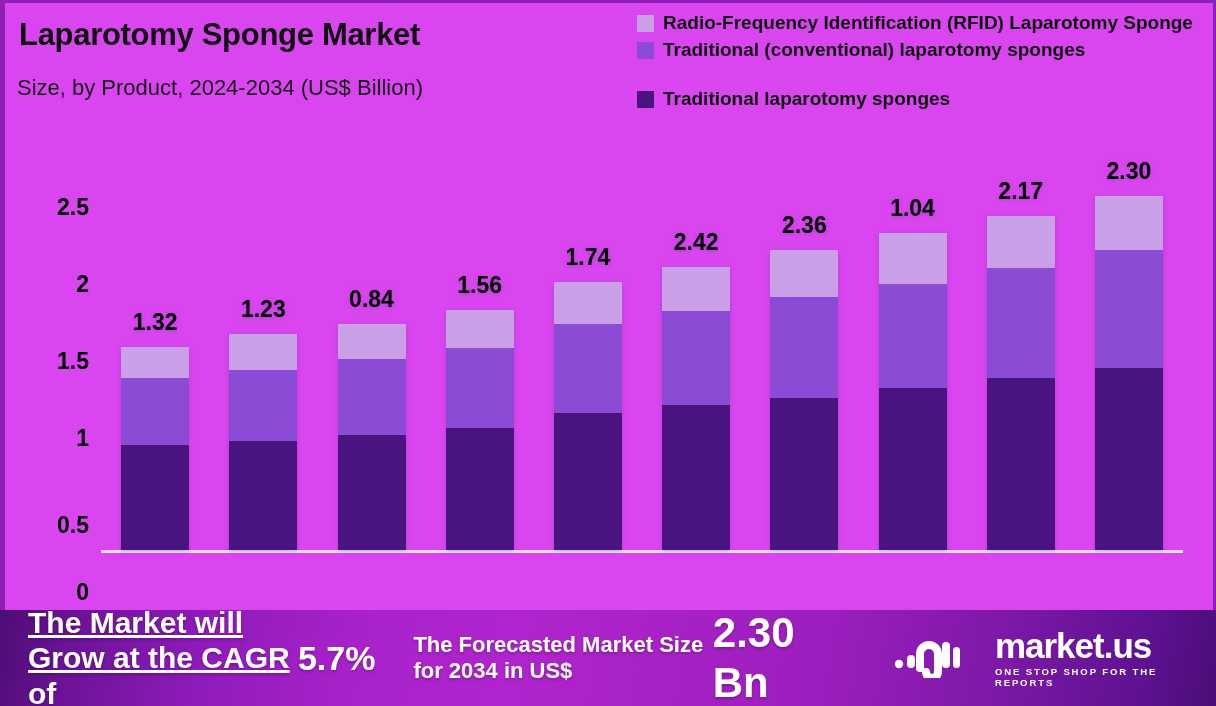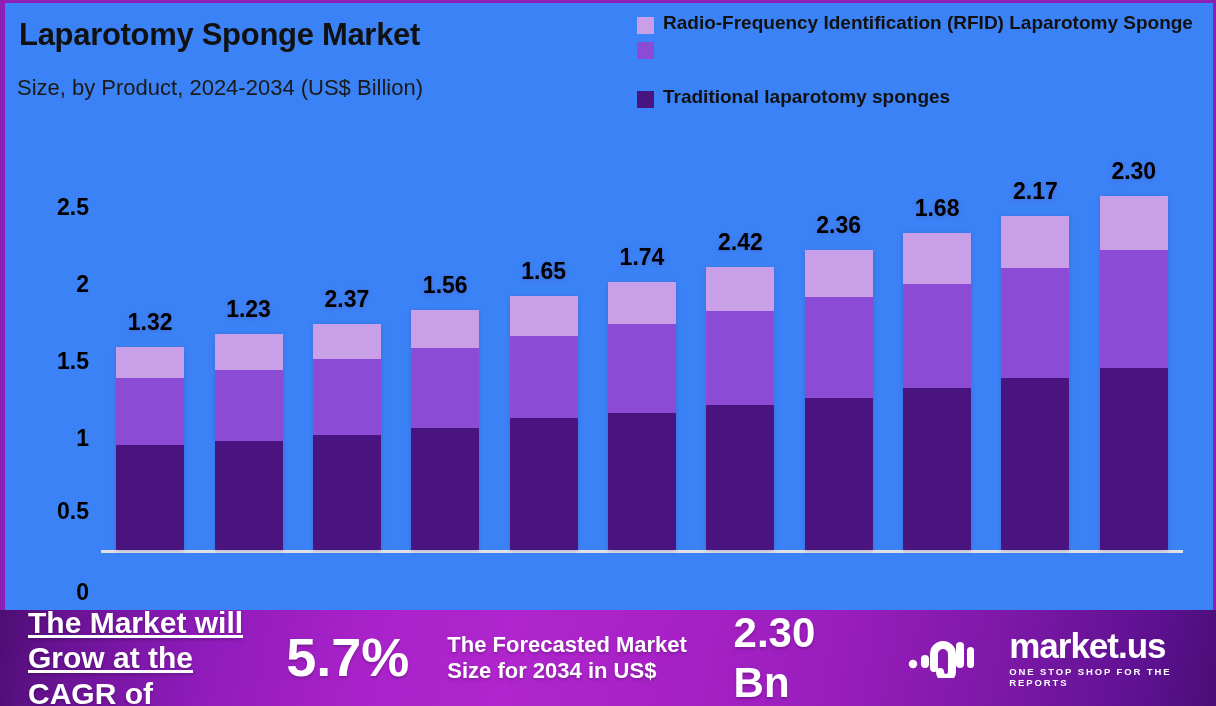--- a/index.html
+++ b/index.html
@@ -5,42 +5,42 @@
   * { margin:0; padding:0; box-sizing:border-box; }
   html,body { width:1216px; height:706px; }
   body {
     font-family:"Liberation Sans", sans-serif;
     background:#ffffff;
     overflow:hidden;
   }
   #frame {
     position:relative;
     width:1216px; height:706px;
-    background:#3b82f6;
+    background:#d946ef;
     border-left:5px solid #8d1fb5;
     border-top:3px solid #8d1fb5;
     border-right:3px solid #8d1fb5;
   }
 
   
   #title {
     position:absolute; left:14px; top:14px;
     font-size:31px; font-weight:bold; color:#111111;
     letter-spacing:-0.3px;
   }
   #subtitle {
     position:absolute; left:12px; top:72px;
     font-size:22px; font-weight:400; color:#1a1a1a;
   }
 
   
   #legend {
     position:absolute; left:632px; top:8px; width:576px;
   }
-  .legend-row { display:flex; align-items:flex-end; margin-bottom:2px; }
+  .legend-row { display:flex; align-items:flex-start; margin-bottom:2px; }
   .legend-swatch {
     width:17px; height:17px; flex:0 0 17px; margin-top:4px; margin-right:9px;
   }
   .legend-label {
     font-size:19px; font-weight:bold; color:#111111; line-height:1.22;
   }
   #legend-row-0 { margin-bottom:4px; }
   #legend-row-1 { margin-bottom:26px; }
 
   
@@ -90,21 +90,21 @@
        #a922c9 30%, #b025cd 42%, #a621c5 56%,
        #9a1ebd 68%, #7d18a8 82%, #5d1190 94%, #4b0d76 100%);
     display:flex; align-items:center;
     overflow:hidden;
   }
   .f-text {
     color:#ffffff; font-weight:bold; line-height:1.18;
     text-shadow:0 2px 3px rgba(0,0,0,0.22);
   }
   #f-cagr-label { font-size:30px; margin-left:28px; width:268px;text-decoration:underline; }
-  #f-cagr-value { font-size:54px; margin-left:6px;text-align:right; }
+  #f-cagr-value { font-size:34px; margin-left:6px;text-align:right; }
   #f-size-label { font-size:22px; margin-left:38px; width:300px; }
   #f-size-value { font-size:42px; margin-left:4px; }
   #logo {
     display:flex; align-items:center; margin-left:34px;
   }
   #logo-mark { margin-right:10px; }
   #logo-text-wrap { display:flex; flex-direction:column;margin-left:25px; }
   #logo-word {
     color:#ffffff; font-size:35px; font-weight:bold; line-height:1;
     letter-spacing:-1px;
@@ -122,31 +122,32 @@
   <div id="title">Laparotomy Sponge Market</div>
   <div id="subtitle">Size, by Product, 2024-2034 (US$ Billion)</div>
 
   <div id="legend">
     <div class="legend-row" id="legend-row-0">
       <span class="legend-swatch" style="background:#C9A0E8"></span>
       <span class="legend-label">Radio-Frequency Identification (RFID) Laparotomy Sponge</span>
     </div>
     <div class="legend-row" id="legend-row-1">
       <span class="legend-swatch" style="background:#8B4BD4"></span>
+      <span class="legend-label">Traditional (conventional) laparotomy sponges</span>
     </div>
     <div class="legend-row" id="legend-row-2">
       <span class="legend-swatch" style="background:#4A1480"></span>
       <span class="legend-label">Traditional laparotomy sponges</span>
     </div>
   </div>
 
   <div id="plot">
     <div id="yaxis">
         <div class="ytick" style="top: 388px;">0</div>
-        <div class="ytick" style="top: 307px;">0.5</div>
+        <div class="ytick" style="top: 321px;">0.5</div>
         <div class="ytick" style="top: 234px;">1</div>
         <div class="ytick" style="top: 157px;">1.5</div>
         <div class="ytick" style="top: 80px;">2</div>
         <div class="ytick" style="top: 3px;">2.5</div>
       </div>
     <div id="axis-line"></div>
     <div id="bars">
         <div class="bar-col">
           <div class="bar-stack">
             <div class="seg seg-top" style="height: 30.8px; background: rgb(201, 160, 232);"></div>
@@ -161,41 +162,33 @@
             <div class="seg seg-mid" style="height: 70.84px; background: rgb(139, 75, 212);"></div>
             <div class="seg seg-bottom" style="height: 109.34px; background: rgb(74, 20, 128);"></div>
             <div class="bar-value">1.23</div>
           </div>
         </div>
         <div class="bar-col">
           <div class="bar-stack">
             <div class="seg seg-top" style="height: 35.42px; background: rgb(201, 160, 232);"></div>
             <div class="seg seg-mid" style="height: 75.46px; background: rgb(139, 75, 212);"></div>
             <div class="seg seg-bottom" style="height: 115.5px; background: rgb(74, 20, 128);"></div>
-            <div class="bar-value">2.37</div>
+            <div class="bar-value">0.84</div>
           </div>
         </div>
         <div class="bar-col">
           <div class="bar-stack">
             <div class="seg seg-top" style="height: 38.5px; background: rgb(201, 160, 232);"></div>
             <div class="seg seg-mid" style="height: 80.08px; background: rgb(139, 75, 212);"></div>
             <div class="seg seg-bottom" style="height: 121.66px; background: rgb(74, 20, 128);"></div>
             <div class="bar-value">1.56</div>
           </div>
         </div>
         <div class="bar-col">
           <div class="bar-stack">
-            <div class="seg seg-top" style="height: 40.04px; background: rgb(201, 160, 232);"></div>
-            <div class="seg seg-mid" style="height: 81.62px; background: rgb(139, 75, 212);"></div>
-            <div class="seg seg-bottom" style="height: 132.44px; background: rgb(74, 20, 128);"></div>
-            <div class="bar-value">1.65</div>
-          </div>
-        </div>
-        <div class="bar-col">
-          <div class="bar-stack">
             <div class="seg seg-top" style="height: 41.58px; background: rgb(201, 160, 232);"></div>
             <div class="seg seg-mid" style="height: 89.32px; background: rgb(139, 75, 212);"></div>
             <div class="seg seg-bottom" style="height: 137.06px; background: rgb(74, 20, 128);"></div>
             <div class="bar-value">1.74</div>
           </div>
         </div>
         <div class="bar-col">
           <div class="bar-stack">
             <div class="seg seg-top" style="height: 44.66px; background: rgb(201, 160, 232);"></div>
             <div class="seg seg-mid" style="height: 93.94px; background: rgb(139, 75, 212);"></div>
@@ -209,21 +202,21 @@
             <div class="seg seg-mid" style="height: 100.1px; background: rgb(139, 75, 212);"></div>
             <div class="seg seg-bottom" style="height: 152.46px; background: rgb(74, 20, 128);"></div>
             <div class="bar-value">2.36</div>
           </div>
         </div>
         <div class="bar-col">
           <div class="bar-stack">
             <div class="seg seg-top" style="height: 50.82px; background: rgb(201, 160, 232);"></div>
             <div class="seg seg-mid" style="height: 104.72px; background: rgb(139, 75, 212);"></div>
             <div class="seg seg-bottom" style="height: 161.7px; background: rgb(74, 20, 128);"></div>
-            <div class="bar-value">1.68</div>
+            <div class="bar-value">1.04</div>
           </div>
         </div>
         <div class="bar-col">
           <div class="bar-stack">
             <div class="seg seg-top" style="height: 52.36px; background: rgb(201, 160, 232);"></div>
             <div class="seg seg-mid" style="height: 109.34px; background: rgb(139, 75, 212);"></div>
             <div class="seg seg-bottom" style="height: 172.48px; background: rgb(74, 20, 128);"></div>
             <div class="bar-value">2.17</div>
           </div>
         </div>

